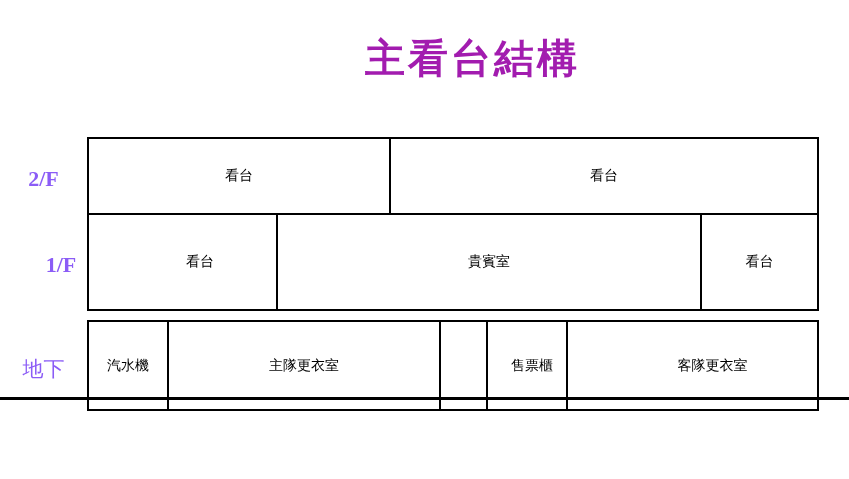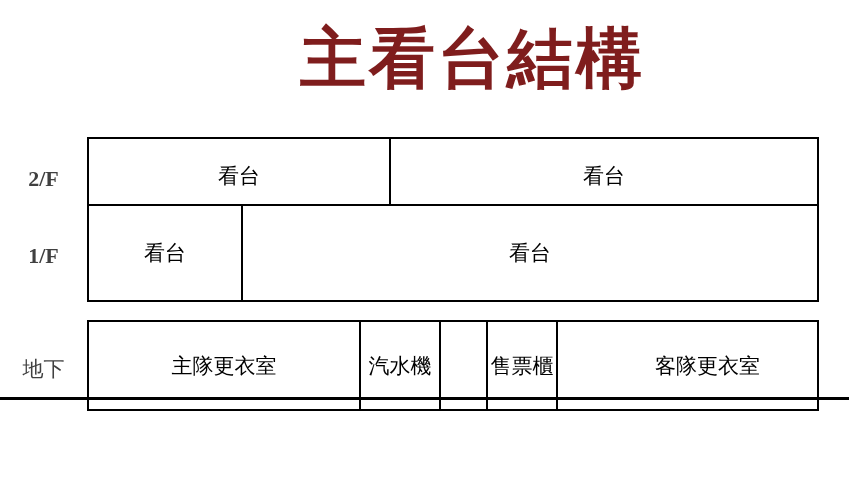--- a/index.html
+++ b/index.html
@@ -15,62 +15,62 @@
   }
   .title {
     position: absolute;
     top: 28px;
     left: 0;
     right: 0;
     padding-left: 96px;
     text-align: center;
     font-family: "Liberation Sans", sans-serif;
     font-weight: 700;
-    font-size: 66px;
+    font-size: 40px;
     line-height: 60px;
     letter-spacing: 3px;
-    color: #7f1d1d;
+    color: #a21caf;
     white-space: nowrap;
   }
   .floor-label {
     position: absolute;
     left: 0;
     width: 87px;
     display: flex;
     align-items: center;
     justify-content: center;
     padding-top: 6px;
     font-size: 21px;
-    color: #404040;
+    color: #8b5cf6;
   }
   .floor-label.latin {
     font-family: "Liberation Serif", serif;
     font-weight: 700;
     font-size: 22px;
   }
   .floor-row {
     position: absolute;
     left: 87px;
     width: 732px;
     display: flex;
     border: 2px solid #000000;
     background: #ffffff;
   }
   .cell {
     display: flex;
     align-items: center;
     justify-content: center;
-    font-size: 21px;
+    font-size: 14px;
     color: #000000;
     overflow: hidden;
     white-space: nowrap;
   }
   .cell.bordered { border-right: 2px solid #000000; }
   .row-2f { top: 137px; height: 78px; }
-  .row-1f { top: 204px; height: 98px; }
+  .row-1f { top: 213px; height: 98px; padding-left: 35px; }
   .row-bf { top: 320px; height: 91px; }
   .ground-line {
     position: absolute;
     left: 0;
     top: 397px;
     width: 849px;
     height: 3px;
     background: #000000;
   }
 </style>
@@ -85,26 +85,27 @@
   <div class="floor-label latin row-1f">1/F</div>
   <div class="floor-label row-bf">地下</div>
 
   <div class="floor-row row-2f">
     <div class="cell bordered" style="flex:0 0 302px;">看台</div>
     <div class="cell" style="flex:1;">看台</div>
   </div>
 
   <div class="floor-row row-1f">
     <div class="cell bordered" style="flex:0 0 154px;">看台</div>
+    <div class="cell bordered" style="flex:0 0 424px;">貴賓室</div>
     <div class="cell" style="flex:1;">看台</div>
   </div>
 
   <div class="floor-row row-bf">
+    <div class="cell bordered" style="flex:0 0 80px;">汽水機</div>
     <div class="cell bordered" style="flex:0 0 272px;">主隊更衣室</div>
-    <div class="cell bordered" style="flex:0 0 80px;">汽水機</div>
     <div class="cell bordered" style="flex:0 0 47px;"></div>
-    <div class="cell bordered" style="flex:0 0 70px;">售票櫃</div>
+    <div class="cell bordered" style="flex:0 0 70px;margin-left:10px;">售票櫃</div>
     <div class="cell" style="flex:1;padding-left:40px;">客隊更衣室</div>
   </div>
 
   <div class="ground-line"></div>
 
 </div>
 
 </body></html>

